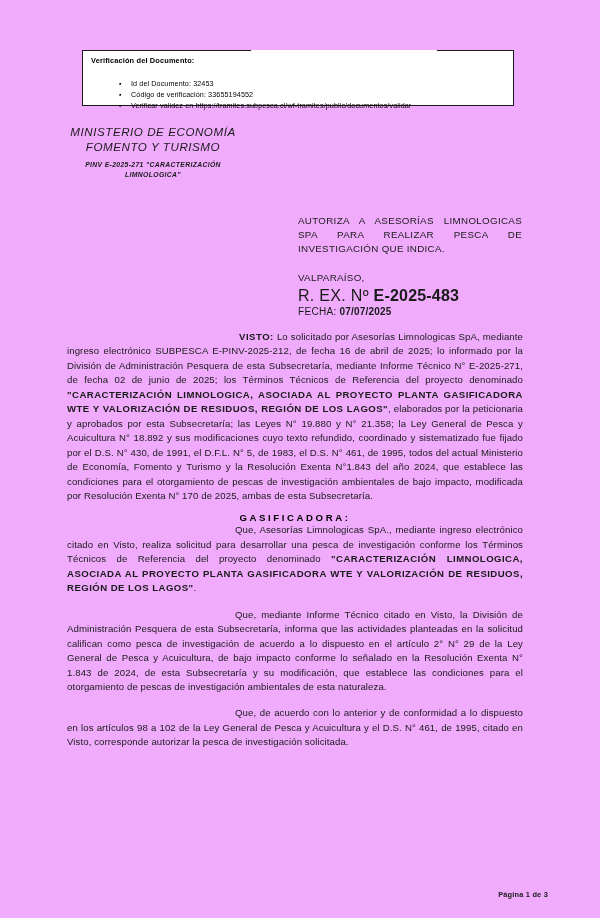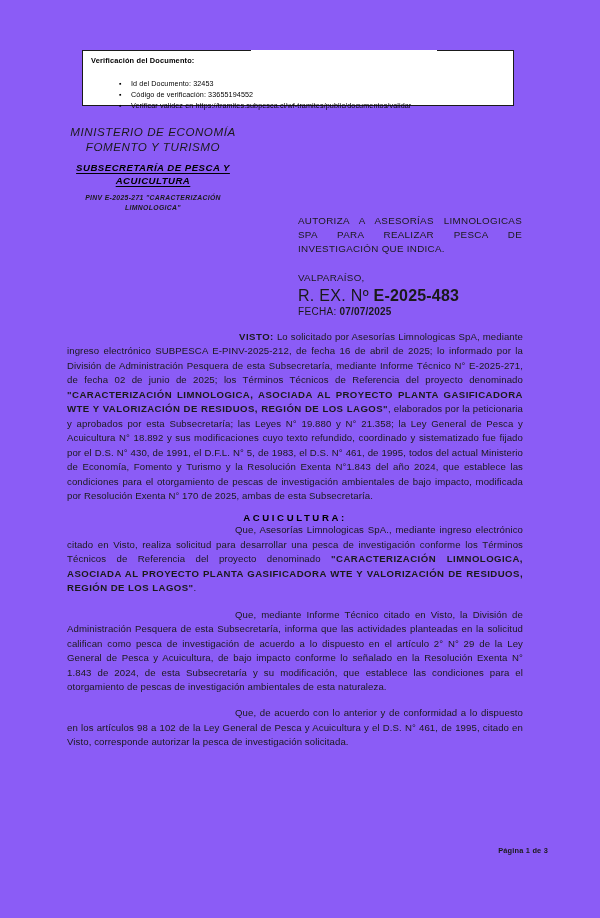--- a/index.html
+++ b/index.html
@@ -10,21 +10,21 @@
   }
   body {
     font-family: "Liberation Sans", sans-serif;
     color: #111111;
     -webkit-font-smoothing: none;
   }
   .page {
     position: relative;
     width: 600px;
     height: 918px;
-    background: #8b5cf6;
+    background: #f0abfc;
     overflow: hidden;
     box-sizing: border-box;
   }
 
   
   .verif-box {
     position: absolute;
     left: 82px;
     top: 50px;
     width: 432px;
@@ -191,21 +191,21 @@
     font-weight: bold;
     letter-spacing: 2.6px;
     text-align: center;
     color: #000;
   }
 
   
   .footer {
     position: absolute;
     left: 0;
-    top: 846px;
+    top: 890px;
     width: 600px;
     text-align: right;
     padding-right: 52px;
     box-sizing: border-box;
     font-size: 7.4px;
     font-weight: bold;
     letter-spacing: 0.2px;
     color: #1a1a1a;
   }
 </style>
@@ -228,38 +228,36 @@
       <li>
         <span class="bullet">▪</span>
         <span>Verificar validez en https://tramites.subpesca.cl/wf-tramites/public/documentos/validar</span>
       </li>
     </ul>
   </div>
 
   <div class="inst-header">
     <div class="ministry">MINISTERIO DE ECONOMÍA
 FOMENTO Y TURISMO</div>
-    <div class="subsecretaria">SUBSECRETARÍA DE PESCA Y
-ACUICULTURA</div>
     <div class="pinv-ref">PINV E-2025-271 "CARACTERIZACIÓN
 LIMNOLOGICA"</div>
   </div>
 
   <div class="right-col">
     <div class="subject">AUTORIZA A ASESORÍAS LIMNOLOGICAS SPA PARA REALIZAR PESCA DE INVESTIGACIÓN QUE INDICA.</div>
     <div class="place">VALPARAÍSO,</div>
     <div class="resnum"><span>R. EX. Nº </span><b>E-2025-483</b></div>
     <div class="fecha"><span>FECHA: </span><b>07/07/2025</b></div>
   </div>
 
   <div class="body-area">
 
     <p class="para indent-first"><span class="lead">VISTO:</span><span> Lo solicitado por Asesorías Limnologicas SpA, mediante ingreso electrónico SUBPESCA E-PINV-2025-212, de fecha 16 de abril de 2025; lo informado por la División de Administración Pesquera de esta Subsecretaría, mediante Informe Técnico N° E-2025-271, de fecha 02 de junio de 2025; los Términos Técnicos de Referencia del proyecto denominado </span><span class="ttl">"CARACTERIZACIÓN LIMNOLOGICA, ASOCIADA AL PROYECTO PLANTA GASIFICADORA WTE Y VALORIZACIÓN DE RESIDUOS, REGIÓN DE LOS LAGOS"</span><span>, elaborados por la peticionaria y aprobados por esta Subsecretaría; las Leyes N° 19.880 y N° 21.358; la Ley General de Pesca y Acuicultura N° 18.892 y sus modificaciones cuyo texto refundido, coordinado y sistematizado fue fijado por el D.S. N° 430, de 1991, el D.F.L. N° 5, de 1983, el D.S. N° 461, de 1995, todos del actual Ministerio de Economía, Fomento y Turismo y la Resolución Exenta N°1.843 del año 2024, que establece las condiciones para el otorgamiento de pescas de investigación ambientales de bajo impacto, modificada por Resolución Exenta N° 170 de 2025, ambas de esta Subsecretaría.</span></p>
 
-    <div class="centered-head">ACUICULTURA:</div>
+    <div class="centered-head">GASIFICADORA:</div>
 
     <p class="para indent-que"><span>Que, Asesorías Limnologicas SpA., mediante ingreso electrónico citado en Visto, realiza solicitud para desarrollar una pesca de investigación conforme los Términos Técnicos de Referencia del proyecto denominado </span><span class="ttl">"CARACTERIZACIÓN LIMNOLOGICA, ASOCIADA AL PROYECTO PLANTA GASIFICADORA WTE Y VALORIZACIÓN DE RESIDUOS, REGIÓN DE LOS LAGOS"</span><span>.</span></p>
 
     <p class="para indent-que">Que, mediante Informe Técnico citado en Visto, la División de Administración Pesquera de esta Subsecretaría, informa que las actividades planteadas en la solicitud califican como pesca de investigación de acuerdo a lo dispuesto en el artículo 2° N° 29 de la Ley General de Pesca y Acuicultura, de bajo impacto conforme lo señalado en la Resolución Exenta N° 1.843 de 2024, de esta Subsecretaría y su modificación, que establece las condiciones para el otorgamiento de pescas de investigación ambientales de esta naturaleza.</p>
 
     <p class="para indent-que">Que, de acuerdo con lo anterior y de conformidad a lo dispuesto en los artículos 98 a 102 de la Ley General de Pesca y Acuicultura y el D.S. N° 461, de 1995, citado en Visto, corresponde autorizar la pesca de investigación solicitada.</p>
 
   </div>
 
   <div class="footer">Página 1 de 3</div>

